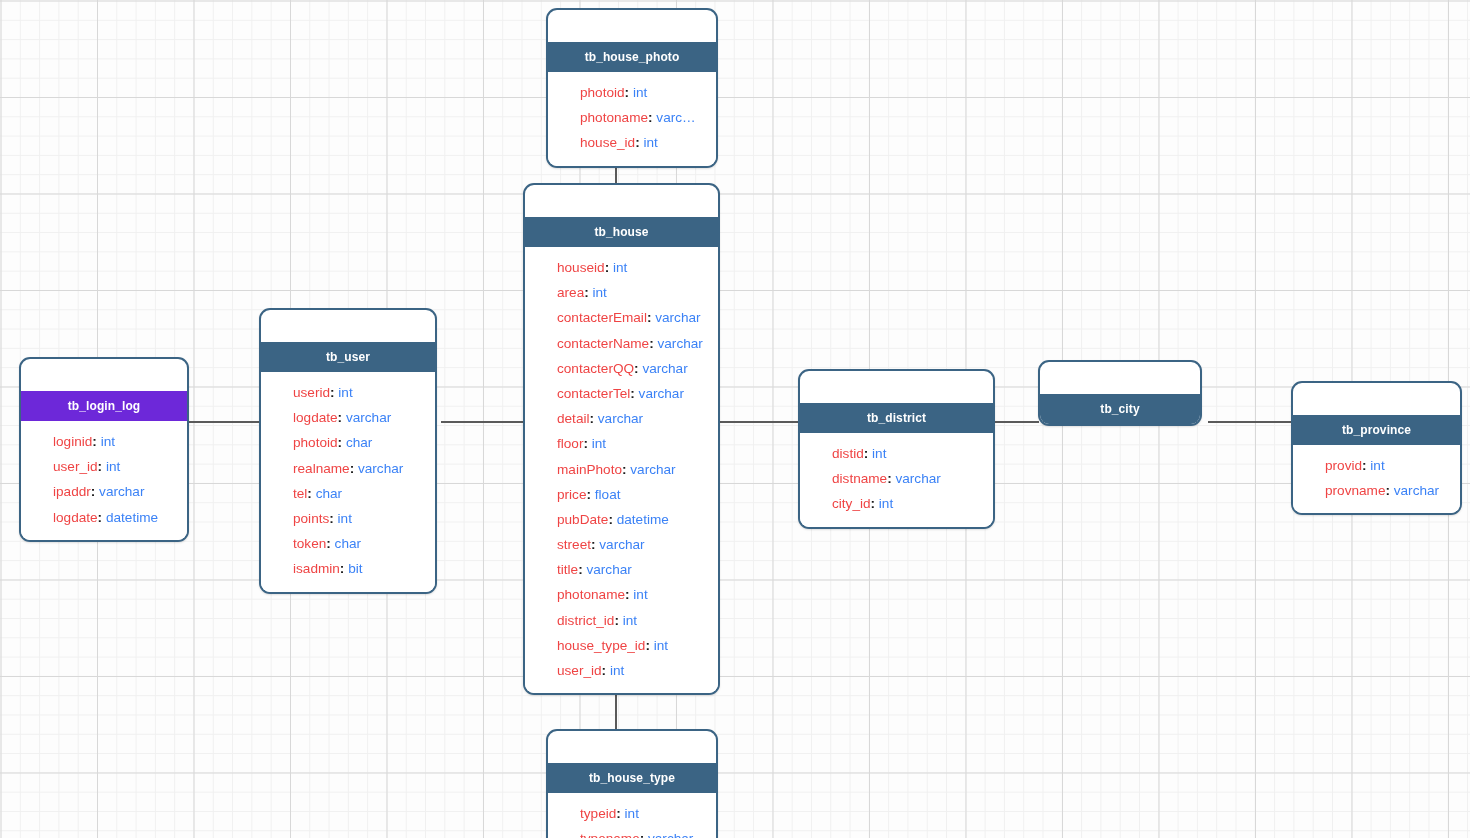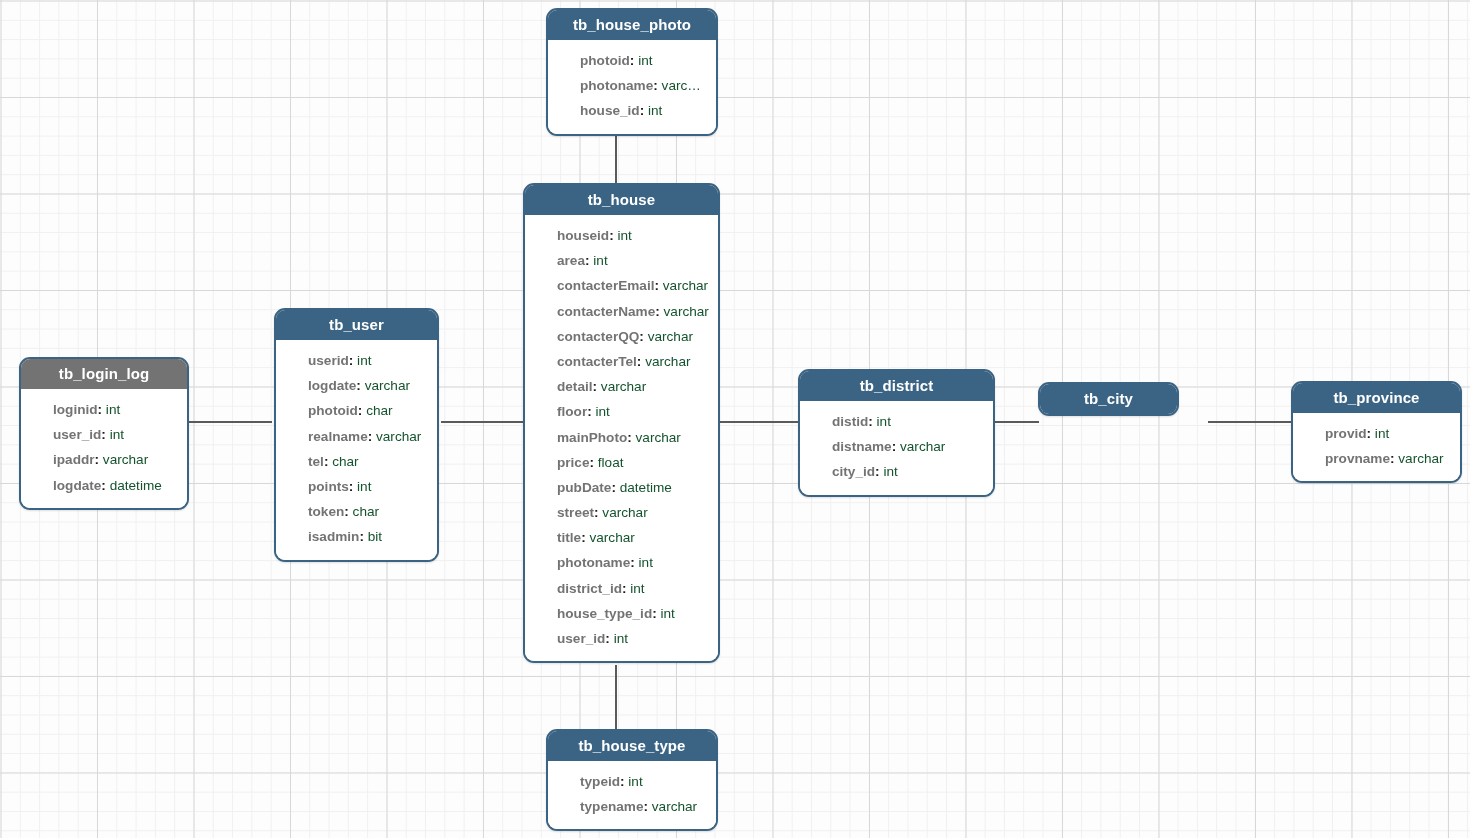--- a/index.html
+++ b/index.html
@@ -44,48 +44,49 @@
     border: 2px solid #3b6484;
     border-radius: 11px;
     background: #ffffff;
     box-sizing: border-box;
     overflow: hidden;
     box-shadow: 0 1px 2px rgba(0,0,0,0.12);
   }
   .table-header {
     background: #3b6484;
     color: #ffffff;
-    font-size: 15px;
+    font-size: 12px;
     font-weight: bold;
     text-align: center;
     line-height: 30px;
     height: 30px;
     letter-spacing: 0.1px;
     white-space: nowrap;
+    margin-top: 32px;
   }
   .table-body {
     padding: 8px 0 10px 0;
     background: #ffffff;
   }
   .field-row {
     font-size: 13.6px;
     line-height: 25.2px;
     height: 25.2px;
     padding-left: 32px;
     white-space: nowrap;
     overflow: hidden;
     color: #9b9b9b;
   }
   .field-name {
-    color: #737373;
-    font-weight: bold;
+    color: #ef4444;
+    font-weight: normal;
     text-align: center;
   }
   .field-sep { color: #1a1a1a; font-weight: bold; }
-  .field-type { color: #14532d; font-weight: normal; }
+  .field-type { color: #3b82f6; font-weight: normal; }
 </style>
 </head>
 <body>
 
 <div id="canvas">
     <div class="edge v" style="left: 615px; top: 129px; height: 61px; background: rgb(90, 90, 90);"></div>
     <div class="edge v" style="left: 615px; top: 665px; height: 65px; background: rgb(90, 90, 90);"></div>
     <div class="edge h" style="left: 189px; top: 421px; width: 83px; background: rgb(90, 90, 90);"></div>
     <div class="edge h" style="left: 441px; top: 421px; width: 83px; background: rgb(90, 90, 90);"></div>
     <div class="edge h" style="left: 720px; top: 421px; width: 79px; background: rgb(90, 90, 90);"></div>
@@ -114,51 +115,51 @@
         <div class="field-row"><span class="field-name">price</span><span class="field-sep">: </span><span class="field-type">float</span></div>
         <div class="field-row"><span class="field-name">pubDate</span><span class="field-sep">: </span><span class="field-type">datetime</span></div>
         <div class="field-row"><span class="field-name">street</span><span class="field-sep">: </span><span class="field-type">varchar</span></div>
         <div class="field-row"><span class="field-name">title</span><span class="field-sep">: </span><span class="field-type">varchar</span></div>
         <div class="field-row"><span class="field-name">photoname</span><span class="field-sep">: </span><span class="field-type">int</span></div>
         <div class="field-row"><span class="field-name">district_id</span><span class="field-sep">: </span><span class="field-type">int</span></div>
         <div class="field-row"><span class="field-name">house_type_id</span><span class="field-sep">: </span><span class="field-type">int</span></div>
         <div class="field-row"><span class="field-name">user_id</span><span class="field-sep">: </span><span class="field-type">int</span></div>
       </div>
     </div>
-    <div class="table-box" style="left: 274px; top: 308px; width: 165px; border-color: rgb(59, 100, 132);">
+    <div class="table-box" style="left: 259px; top: 308px; width: 178px; border-color: rgb(59, 100, 132);">
       <div class="table-header" style="background: rgb(59, 100, 132);">tb_user</div>
       <div class="table-body">
         <div class="field-row"><span class="field-name">userid</span><span class="field-sep">: </span><span class="field-type">int</span></div>
         <div class="field-row"><span class="field-name">logdate</span><span class="field-sep">: </span><span class="field-type">varchar</span></div>
         <div class="field-row"><span class="field-name">photoid</span><span class="field-sep">: </span><span class="field-type">char</span></div>
         <div class="field-row"><span class="field-name">realname</span><span class="field-sep">: </span><span class="field-type">varchar</span></div>
         <div class="field-row"><span class="field-name">tel</span><span class="field-sep">: </span><span class="field-type">char</span></div>
         <div class="field-row"><span class="field-name">points</span><span class="field-sep">: </span><span class="field-type">int</span></div>
         <div class="field-row"><span class="field-name">token</span><span class="field-sep">: </span><span class="field-type">char</span></div>
         <div class="field-row"><span class="field-name">isadmin</span><span class="field-sep">: </span><span class="field-type">bit</span></div>
       </div>
     </div>
     <div class="table-box" style="left: 19px; top: 357px; width: 170px; border-color: rgb(59, 100, 132);">
-      <div class="table-header" style="background: #737373;">tb_login_log</div>
+      <div class="table-header" style="background: #6d28d9;">tb_login_log</div>
       <div class="table-body">
         <div class="field-row"><span class="field-name">loginid</span><span class="field-sep">: </span><span class="field-type">int</span></div>
         <div class="field-row"><span class="field-name">user_id</span><span class="field-sep">: </span><span class="field-type">int</span></div>
         <div class="field-row"><span class="field-name">ipaddr</span><span class="field-sep">: </span><span class="field-type">varchar</span></div>
         <div class="field-row"><span class="field-name">logdate</span><span class="field-sep">: </span><span class="field-type">datetime</span></div>
       </div>
     </div>
     <div class="table-box" style="left: 798px; top: 369px; width: 197px; border-color: rgb(59, 100, 132);">
       <div class="table-header" style="background: rgb(59, 100, 132);">tb_district</div>
       <div class="table-body">
         <div class="field-row"><span class="field-name">distid</span><span class="field-sep">: </span><span class="field-type">int</span></div>
         <div class="field-row"><span class="field-name">distname</span><span class="field-sep">: </span><span class="field-type">varchar</span></div>
         <div class="field-row"><span class="field-name">city_id</span><span class="field-sep">: </span><span class="field-type">int</span></div>
       </div>
     </div>
-    <div class="table-box" style="left: 1038px; top: 382px; width: 141px; border-color: rgb(59, 100, 132);">
+    <div class="table-box" style="left: 1038px; top: 360px; width: 164px; border-color: rgb(59, 100, 132);">
       <div class="table-header" style="background: rgb(59, 100, 132);">tb_city</div>
     </div>
     <div class="table-box" style="left: 546px; top: 729px; width: 172px; border-color: rgb(59, 100, 132);">
       <div class="table-header" style="background: rgb(59, 100, 132);">tb_house_type</div>
       <div class="table-body">
         <div class="field-row"><span class="field-name">typeid</span><span class="field-sep">: </span><span class="field-type">int</span></div>
         <div class="field-row"><span class="field-name">typename</span><span class="field-sep">: </span><span class="field-type">varchar</span></div>
       </div>
     </div>
     <div class="table-box" style="left: 1291px; top: 381px; width: 171px; border-color: rgb(59, 100, 132);">

